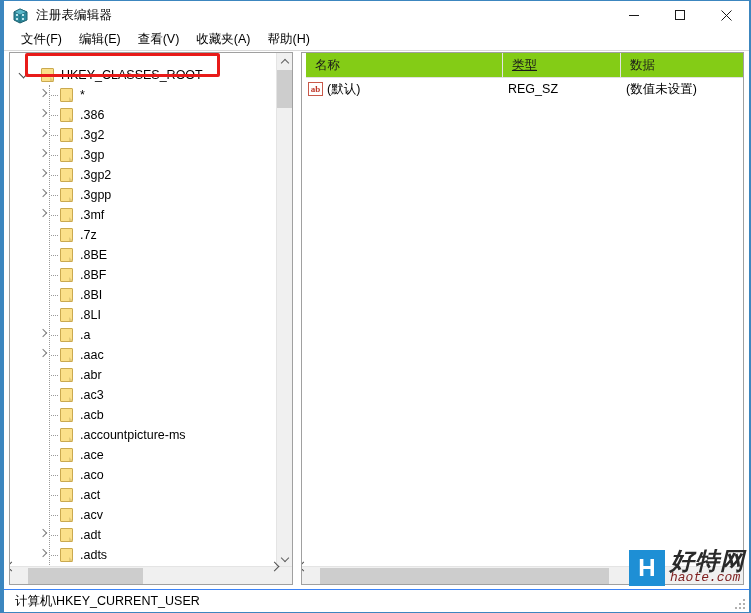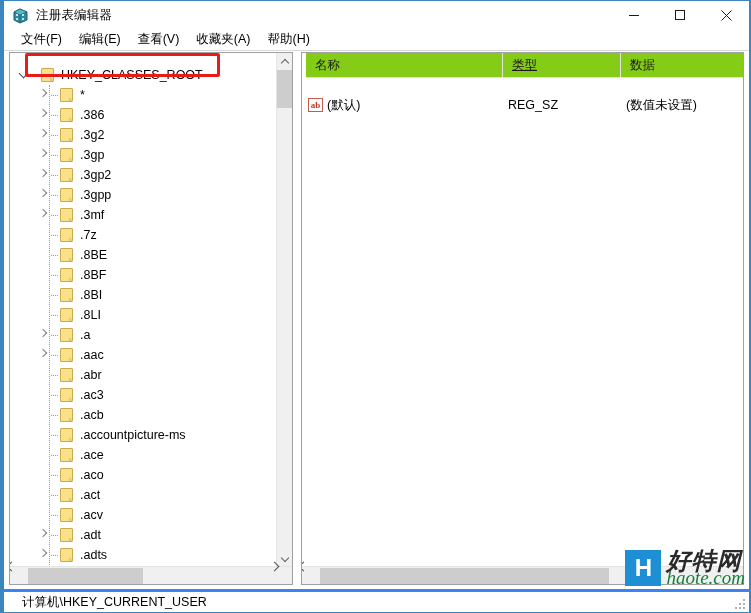--- a/index.html
+++ b/index.html
@@ -257,21 +257,21 @@
     display: flex; align-items: center;
     padding-left: 9px;
     border-right: 1px solid #e3e3e3;
     flex: none;
   }
   #col-name { width: 197px; }
   #col-type { width: 118px; text-decoration: underline; }
   #col-data { width: 126px; border-right: none; }
 
   #list-rows {
-    position: absolute; left: 0; top: 41px;
+    position: absolute; left: 0; top: 25px;
     width: 441px;
   }
   .lrow {
     height: 22px; display: flex; align-items: center;
   }
   .cell {
     height: 22px; display: flex; align-items: center;
     font-size: 12.5px; color: #000000;
     padding-left: 9px; flex: none;
     white-space: nowrap;
@@ -307,23 +307,23 @@
     position: absolute; left: 18px; top: 1px;
     width: 289px; height: 16px;
     background: #cdcdcd;
   }
 
   
   #statusbar {
     position: absolute; left: 0; bottom: 0;
     width: 745px; height: 23px;
     background: #ffffff;
-    border-top: 3px solid #3b82f6;
+    border-top: 1px solid #3b82f6;
     display: flex; align-items: center;
-    padding-left: 18px;
+    padding-left: 11px;
   }
   #status-text {
     font-size: 12.5px; color: #000000;
     white-space: nowrap;
   }
   #grip {
     position: absolute; right: 4px; bottom: 3px;
     width: 12px; height: 12px;
   }
   .gd { position:absolute; width:2px; height:2px; background:#b0b0b0; }
@@ -352,24 +352,24 @@
     display: flex; flex-direction: column;
     justify-content: center;
   }
   #wm-cn {
     font-size: 24px; color: #2a2a2a;
     font-style: italic; font-weight: bold;
     line-height: 20px;
     letter-spacing: 1px;
   }
   #wm-en {
-    font-size: 19px; color: #15803d;
+    font-size: 13px; color: #7f1d1d;
     font-style: italic;
     line-height: 14px;
-    font-family: Liberation Serif, serif;
+    font-family: Liberation Mono, monospace;
   }
 </style>
 </head>
 <body>
 
 <div id="window" style="border-color: rgb(60, 134, 191);">
 
   <div id="menubar">
     <div class="menuitem">文件(F)</div>
     <div class="menuitem">编辑(E)</div>

